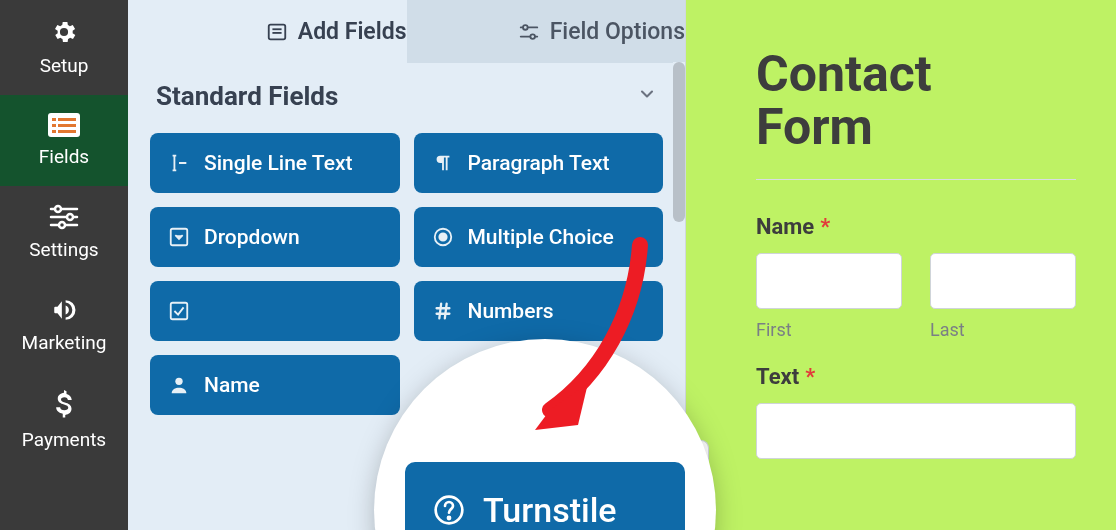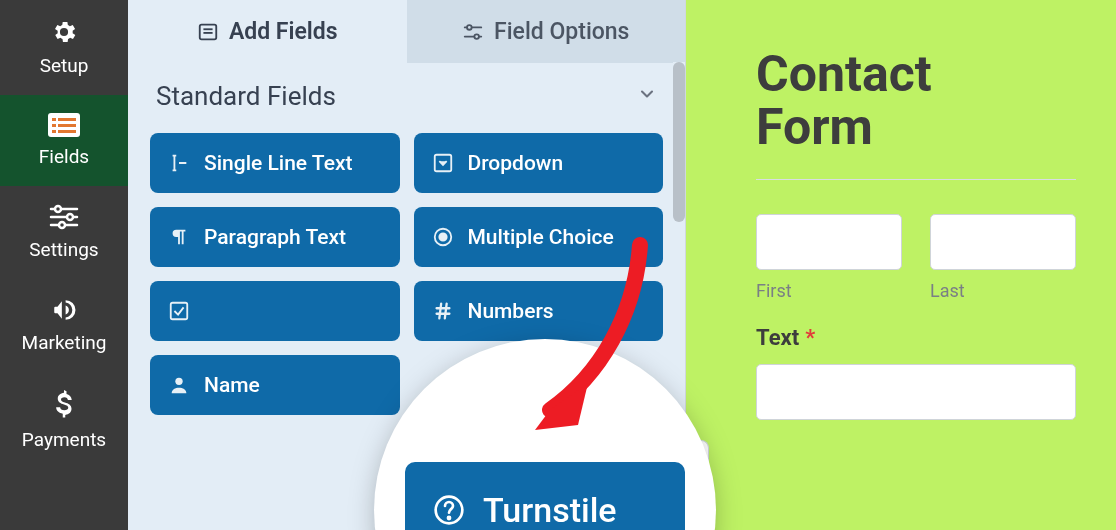--- a/index.html
+++ b/index.html
@@ -12,27 +12,27 @@
   .nav-item.active { background: #14532d; }
   .nav-item .icon { margin-bottom: 8px; display:flex; align-items:center; justify-content:center; }
   .nav-item .label { font-size: 19px; font-weight: 400; }
 
   
   .builder { width: 558px; background: #e3edf6; display: flex; flex-direction: column; border-right: 1px solid #d0d7de; position: relative; }
   .builder-scroll { position:absolute; top:62px; bottom:0; right:0; width:12px; background:#e3edf6; }
   .builder-scroll .thumb { width:100%; height:160px; background:#b8c0c8; border-radius:6px; }
 
   .tabs { display: flex; }
-  .tab { flex: 1; display: flex; align-items: center; justify-content: center; gap: 10px; padding: 18px 0; font-size: 23px; color: #4b5563; cursor: pointer; }
+  .tab { flex: 1; display: flex; align-items: center; justify-content: flex-end; gap: 10px; padding: 18px 0; font-size: 23px; color: #4b5563; cursor: pointer; }
   .tab.active { background: #e3edf6; color: #374151; font-weight: 600; }
   .tab.inactive { background: #d0dde8; color: #4b5563; font-weight: 500; }
   .tab .icon { display:flex; }
 
   .section-header { display:flex; align-items:center; justify-content:space-between; padding: 18px 28px 14px 28px; }
-  .section-title { font-size: 26px; font-weight: 400; color: #374151; }
+  .section-title { font-size: 26px; font-weight: 700; color: #374151; }
   .chev { color:#6b7280; }
 
   .fields-grid { display:grid; grid-template-columns: 1fr 1fr; gap: 14px; padding: 8px 22px 22px 22px; }
   .field-btn { display:flex; align-items:center; gap:14px; background:#0f6aa8; color:#fff; border-radius:8px; padding:18px 18px; font-size:21px; font-weight:500; cursor:pointer; }
   .field-btn .icon { width:22px; height:22px; display:flex; align-items:center; justify-content:center; opacity:0.9; flex-shrink:0; }
   .field-btn .icon svg { width:22px; height:22px; }
 
   
   .mag { position:absolute; left:380px; top:345px; width:330px; height:330px; border-radius:50%; background:#fff; box-shadow: 0 0 0 6px #fff, 0 6px 30px rgba(0,0,0,.35); overflow:hidden; z-index:40; }
   .mag-inner { position:absolute; inset:0; display:flex; align-items:center; justify-content:center; }
@@ -155,34 +155,34 @@
     <div class="field-btn">
       <span class="icon">
           <svg viewBox="0 0 24 24" fill="none" stroke="#fff" stroke-width="2">
             <path d="M5 4h4M7 4v16M5 20h4M12 12h8"></path>
           </svg>
         </span>
       <span>Single Line Text</span>
     </div>
     <div class="field-btn">
       <span class="icon">
+          <svg viewBox="0 0 24 24" fill="#fff">
+            <path d="M13 4H9a4 4 0 000 8h2v8h2V6h2v14h2V6h2V4z"></path>
+          </svg>
+        </span>
+      <span>Paragraph Text</span>
+    </div>
+    <div class="field-btn">
+      <span class="icon">
           <svg viewBox="0 0 24 24" fill="none" stroke="#fff" stroke-width="2">
             <rect x="3" y="3" width="18" height="18" rx="2"></rect>
             <polyline points="8 10 12 14 16 10" fill="#fff"></polyline>
           </svg>
         </span>
       <span>Dropdown</span>
-    </div>
-    <div class="field-btn">
-      <span class="icon">
-          <svg viewBox="0 0 24 24" fill="#fff">
-            <path d="M13 4H9a4 4 0 000 8h2v8h2V6h2v14h2V6h2V4z"></path>
-          </svg>
-        </span>
-      <span>Paragraph Text</span>
     </div>
     <div class="field-btn">
       <span class="icon">
           <svg viewBox="0 0 24 24" fill="none" stroke="#fff" stroke-width="2">
             <circle cx="12" cy="12" r="9"></circle>
             <circle cx="12" cy="12" r="4" fill="#fff"></circle>
           </svg>
         </span>
       <span>Multiple Choice</span>
     </div>
@@ -228,20 +228,23 @@
         <polyline points="15 18 9 12 15 6"></polyline>
       </svg>
   </div>
 
   <h1>
     <span>Contact</span><br>
     <span>Form</span>
   </h1>
   <hr class="hr">
 
+  <div class="form-label">
+    <span>Name</span><span class="req">*</span>
+  </div>
   <div class="name-row">
     <div class="name-col">
       <input class="input" style="">
       <div class="sublabel">First</div>
     </div>
     <div class="name-col">
       <input class="input" style="">
       <div class="sublabel">Last</div>
     </div>
   </div>

